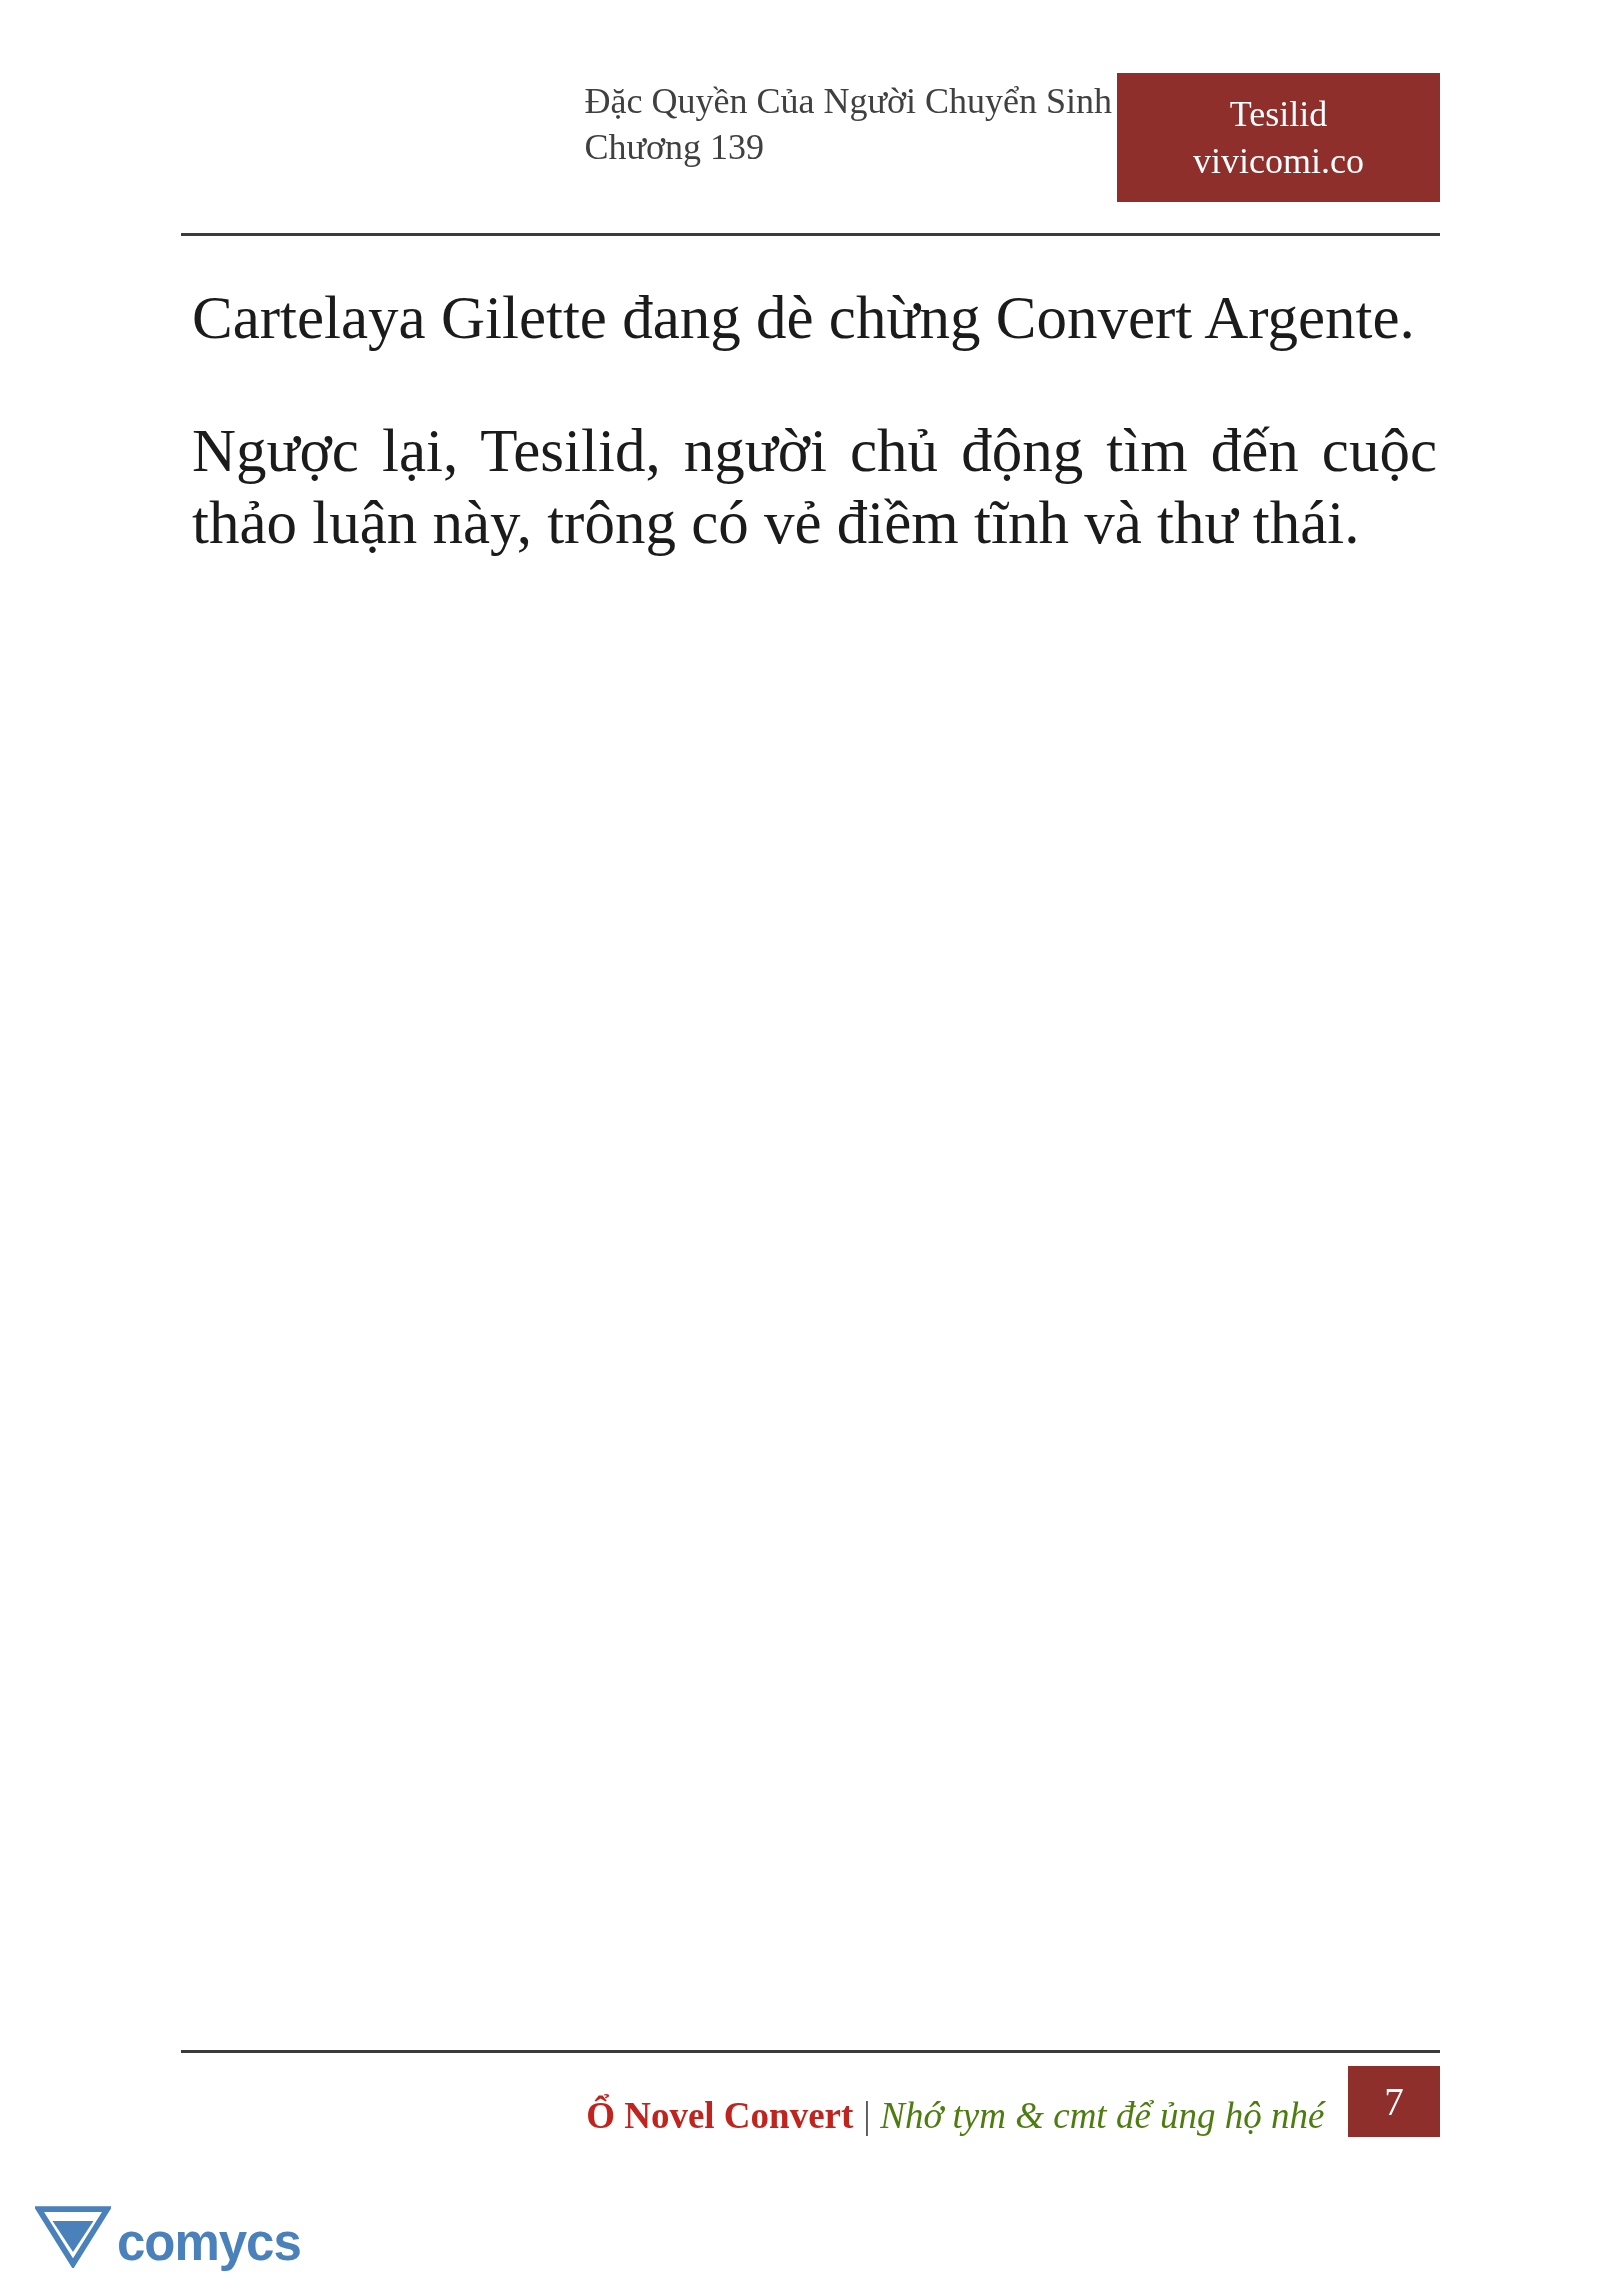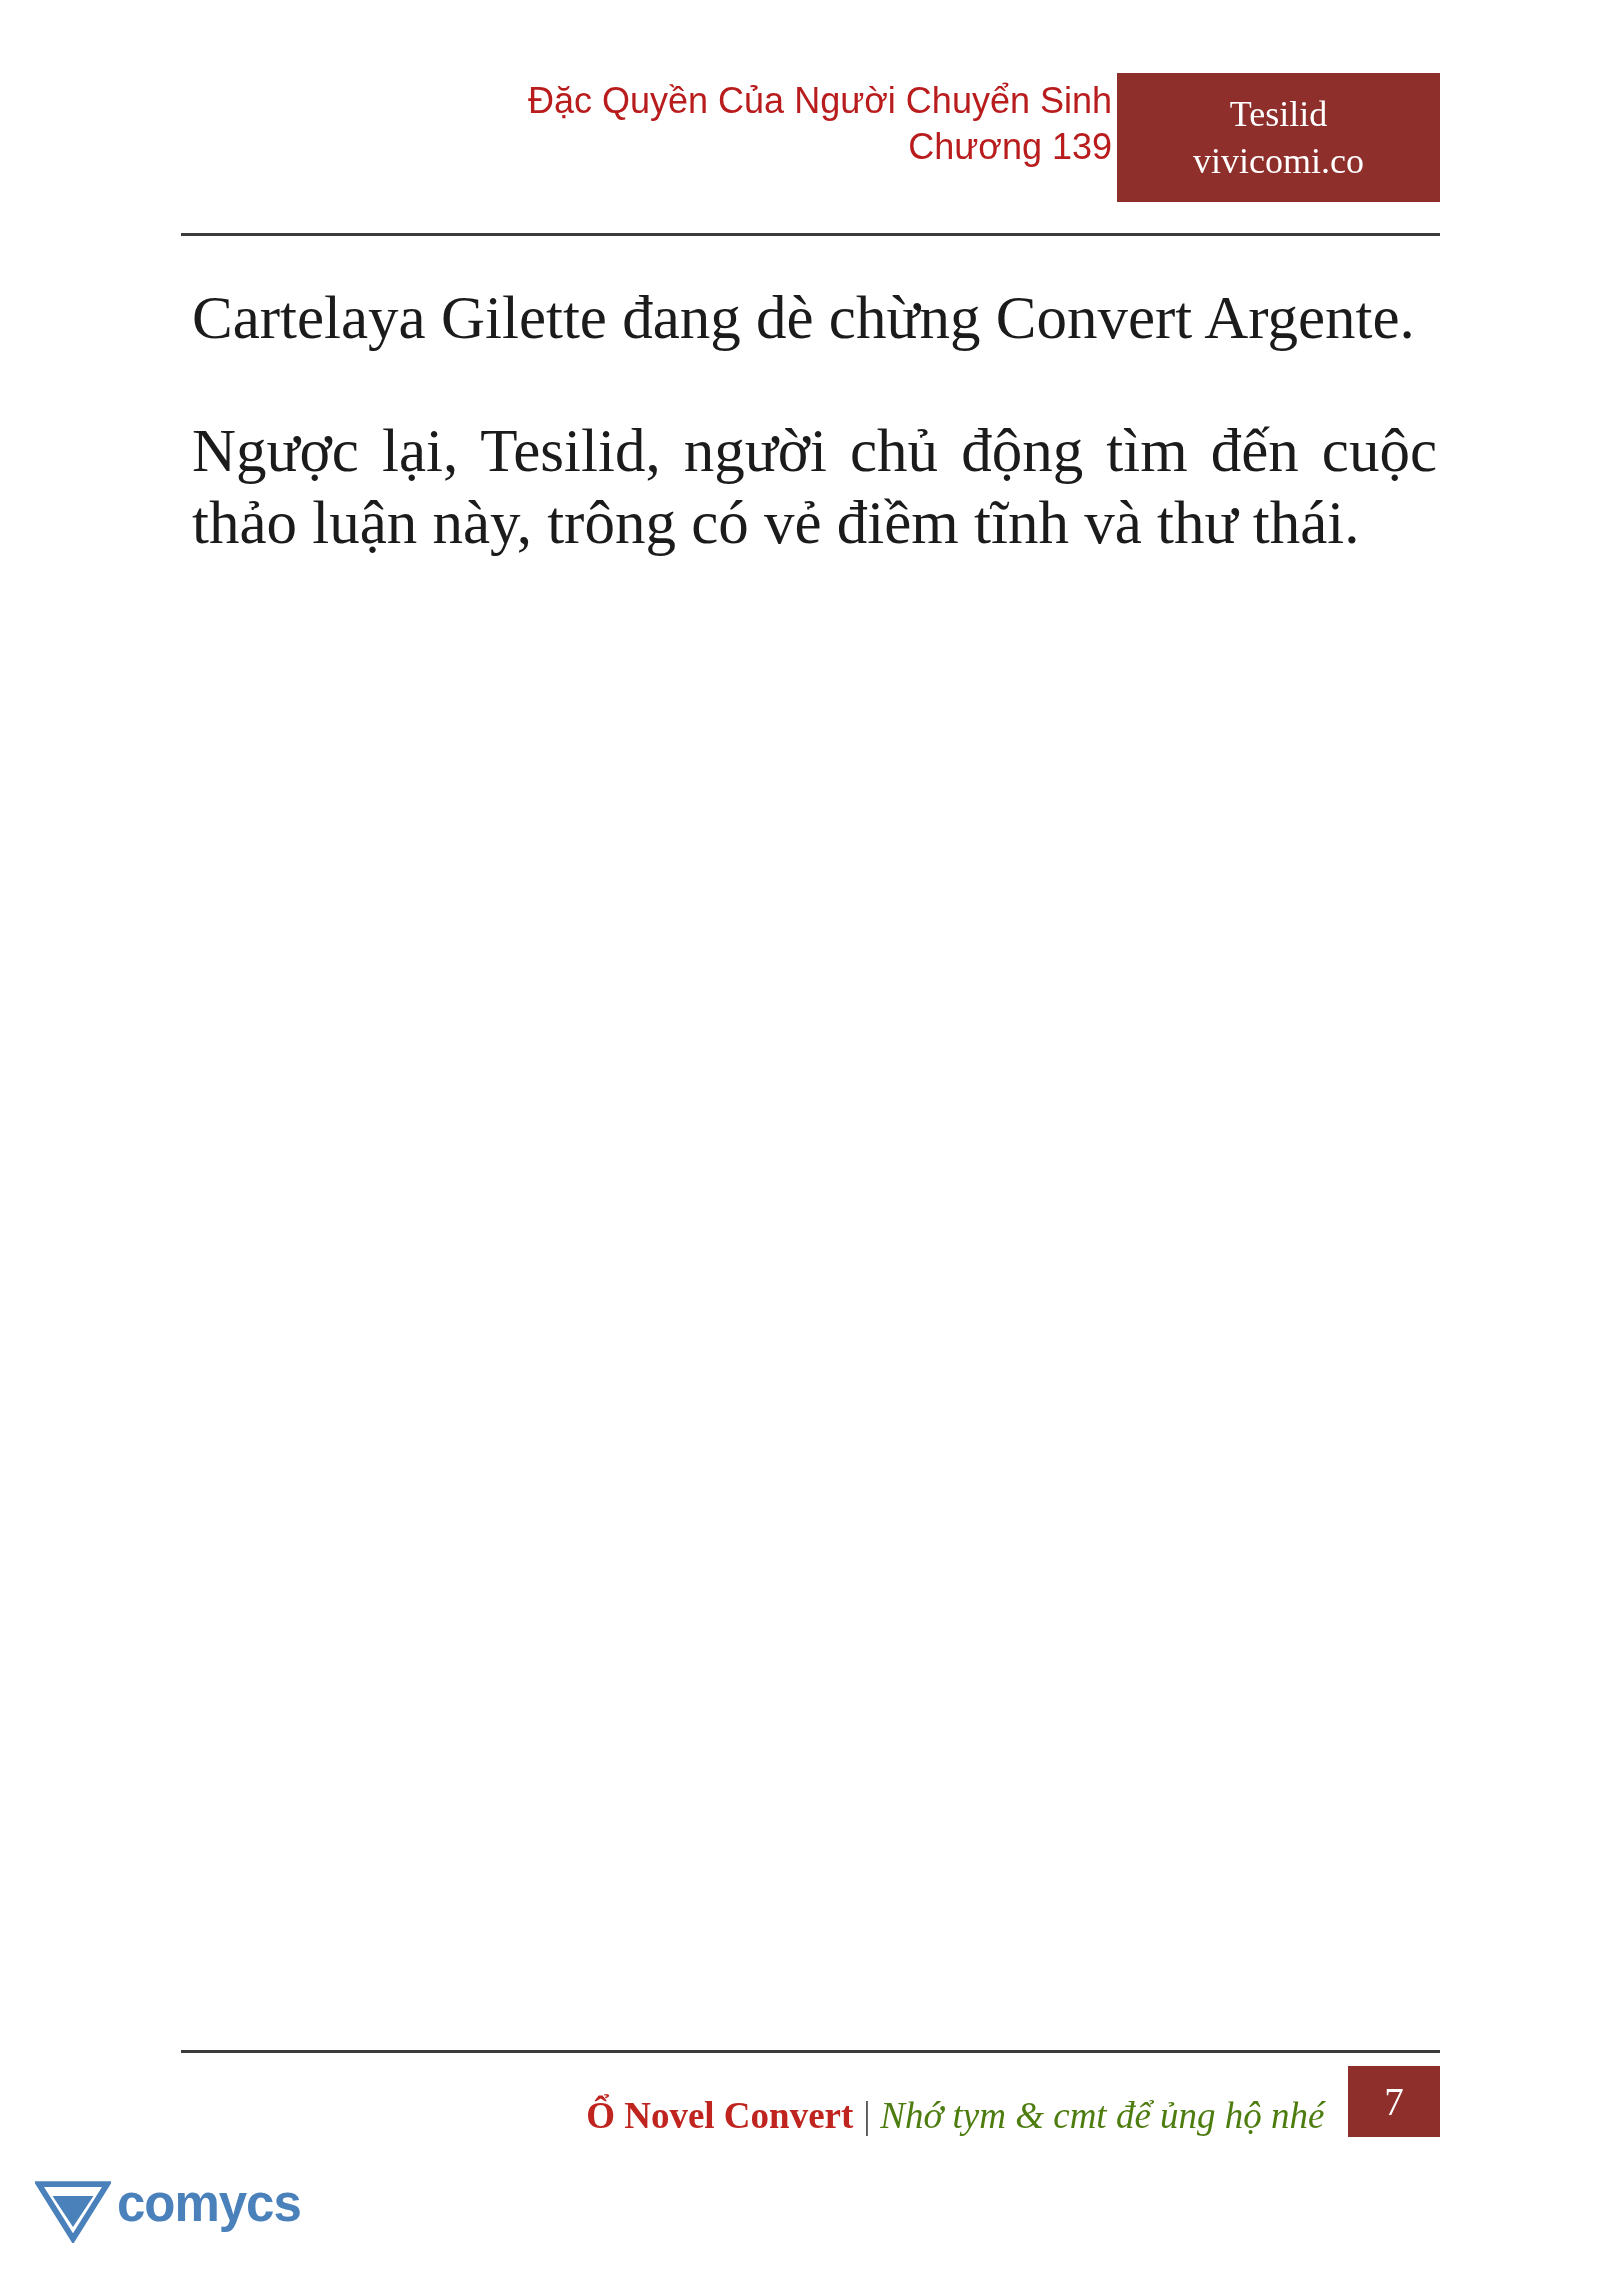--- a/index.html
+++ b/index.html
@@ -29,24 +29,24 @@
     position: absolute;
     left: 181px;
     top: 78px;
     width: 1259px;
     height: 162px;
   }
   .header-text {
     position: absolute;
     right: 328px;
     top: 0;
-    text-align: right;
-    font-family: Liberation Sans, sans-serif;
+    text-align: left;
+    font-family: Liberation Serif, serif;
     font-size: 36px;
-    color: #b91c1c;
+    color: #404040;
     line-height: 1.28;
     white-space: nowrap;
   }
   .header-line1 { display: block; }
   .header-line2 { display: block; }
 
   .header-badge {
     position: absolute;
     right: 0;
     top: -4.9px;
@@ -147,21 +147,21 @@
     font-size: 39px;
   }
 
   
   .watermark {
     position: absolute;
     left: 35px;
     bottom: 25.5px;
     height: 90px;
     display: flex;
-    align-items: flex-start;
+    align-items: flex-end;
     opacity: 0.85;
   }
   .wm-mark {
     width: 76px;
     height: 65px;
     margin-right: 5.9px;
     position: relative;
   }
   .wm-text {
     font-family: "Liberation Sans", sans-serif;

